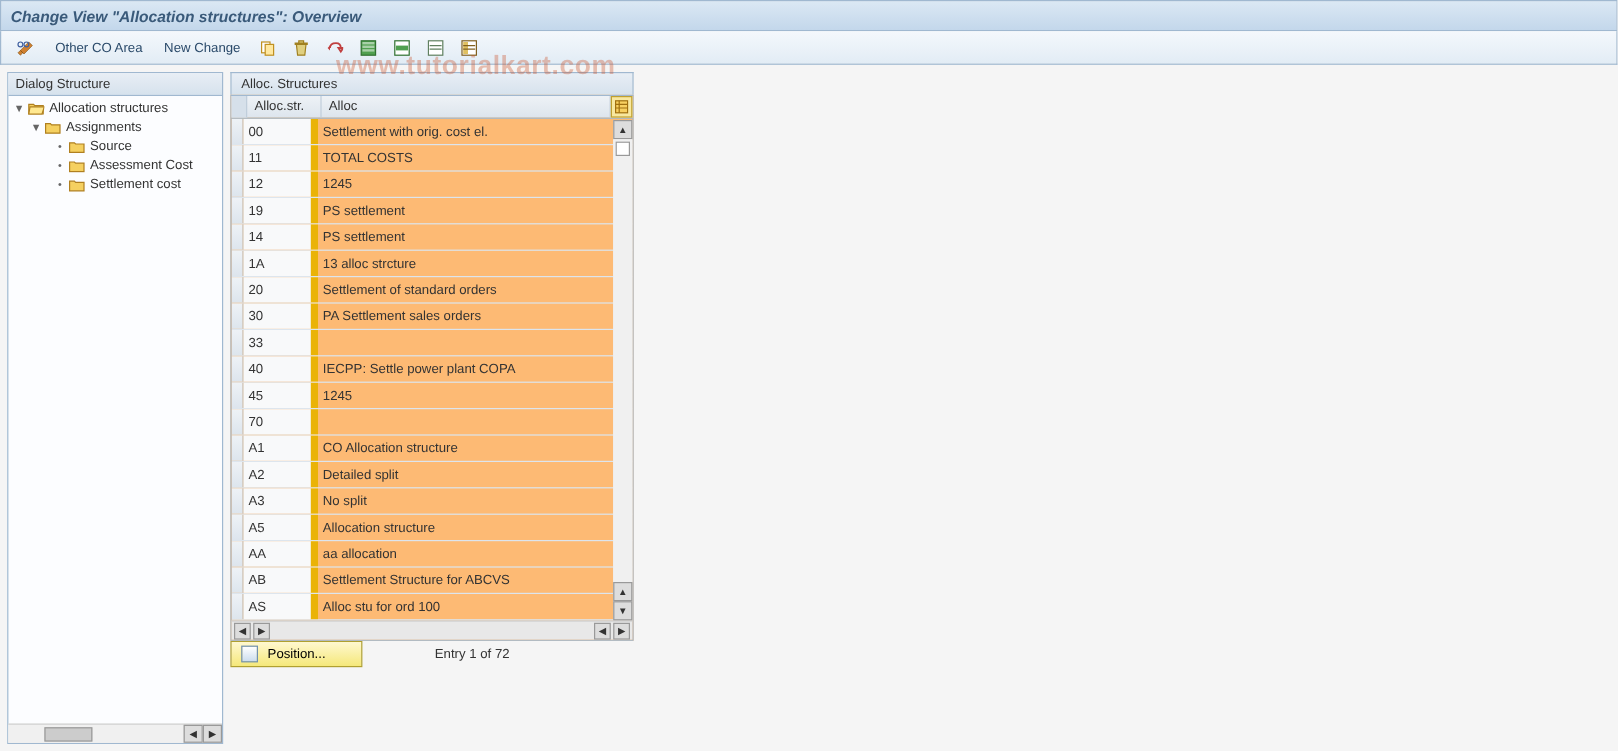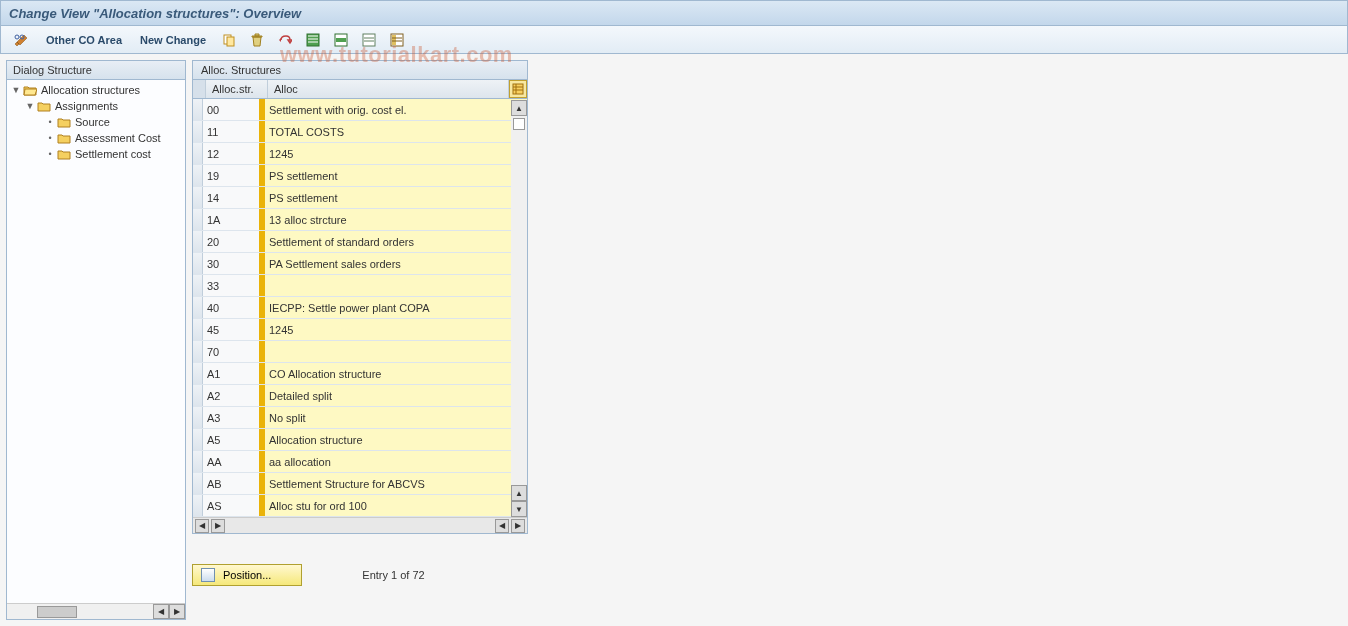--- a/index.html
+++ b/index.html
@@ -2,21 +2,21 @@
 <html><head>
   <meta charset="utf-8">
   <style>
     * { box-sizing: border-box; margin: 0; padding: 0; }
     body { font-family: Arial, sans-serif; font-size: 11px; background: #f5f5f5; color: #333; width: 1348px; height: 626px; overflow: hidden; position: relative; }
     
     .title-bar { background: linear-gradient(#dbe8f4, #c3d7eb); border: 1px solid #a0b8d0; height: 26px; display: flex; align-items: center; padding: 0 8px; }
     .title-bar h1 { font-size: 13px; font-style: italic; font-weight: bold; color: #3a5a7a; }
     
     .toolbar { background: linear-gradient(#f4f8fc, #e2ecf5); border: 1px solid #a0b8d0; border-top: none; height: 28px; display: flex; align-items: center; padding: 0 8px; gap: 4px; }
-    .toolbar-btn { display: inline-flex; align-items: center; justify-content: center; height: 20px; min-width: 20px; border: 1px solid transparent; background: transparent; cursor: pointer; padding: 0 4px; color: #2a4a6a; font-size: 11px; font-weight: bold; }
+    .toolbar-btn { display: inline-flex; align-items: center; justify-content: center; height: 20px; min-width: 20px; border: 1px solid transparent; background: transparent; cursor: pointer; padding: 0 4px; color: #2a4a6a; font-size: 11px; }
     .toolbar-text { padding: 0 6px; }
     
     .content-area { display: flex; padding: 6px; gap: 6px; height: calc(100% - 54px); }
     
     .left-panel { width: 180px; border: 1px solid #a0b8d0; background: #fcfdff; display: flex; flex-direction: column; position: relative; }
     .left-panel-header { background: linear-gradient(#e8eef5, #d6e2ed); border-bottom: 1px solid #a0b8d0; padding: 3px 6px; font-size: 11px; color: #333; }
     .tree { flex: 1; overflow: auto; padding: 2px 0; }
     .tree-item { display: flex; align-items: center; padding: 2px 4px; cursor: pointer; white-space: nowrap; }
     .tree-toggle { width: 10px; margin-right: 2px; color: #666; font-size: 9px; display: inline-block; text-align: center; }
     .tree-icon { width: 14px; height: 12px; margin-right: 4px; display: inline-flex; align-items: center; justify-content: center; }
@@ -27,21 +27,21 @@
     .tree-level-1 { padding-left: 18px; }
     .tree-level-2 { padding-left: 38px; }
     
     .left-scroll { height: 16px; background: #e8e8e8; border-top: 1px solid #ccc; display: flex; }
     .left-scroll-track { flex: 1; background: #f0f0f0; display: flex; align-items: center; }
     .left-scroll-thumb { width: 40px; height: 12px; background: #ccc; border: 1px solid #999; margin-left: 30px; }
     .left-scroll-arrow { width: 16px; background: #ddd; border: 1px solid #999; display: flex; align-items: center; justify-content: center; font-size: 8px; cursor: pointer; }
     
     .right-panel { flex: 0 0 336px; display: flex; flex-direction: column; }
     .right-panel-header { background: linear-gradient(#e8eef5, #d6e2ed); border: 1px solid #a0b8d0; border-bottom: none; padding: 3px 8px; font-size: 11px; }
-    .table-box { border: 1px solid #a0b8d0; background: #fef9c3; position: relative; }
+    .table-box { border: 1px solid #a0b8d0; background: #fdba74; position: relative; }
     .table-header { display: flex; background: linear-gradient(#eef2f6, #dde5ed); border-bottom: 1px solid #a0b8d0; }
     .th { padding: 3px 6px; border-right: 1px solid #c0cedb; font-size: 11px; color: #333; }
     .th-sel { width: 10px; background: #d6e0ea; }
     .th-code { width: 62px; }
     .th-text { flex: 1; }
     .th-cfg { width: 18px; background: #f8e8a0; border: 1px solid #c0a030; display: flex; align-items: center; justify-content: center; cursor: pointer; font-size: 9px; }
     
     .table-body { max-height: 420px; overflow: hidden; }
     .tr { display: flex; border-bottom: 1px solid #dde5ed; height: 22px; align-items: stretch; }
     .td-sel { width: 10px; background: linear-gradient(#eef2f6, #dde5ed); border-right: 1px solid #c0cedb; cursor: pointer; }
@@ -50,21 +50,21 @@
     
     .vscroll { position: absolute; right: 0; top: 20px; bottom: 16px; width: 16px; background: #e8e8e8; display: flex; flex-direction: column; }
     .vscroll-arrow { height: 16px; background: #ddd; border: 1px solid #999; display: flex; align-items: center; justify-content: center; font-size: 8px; cursor: pointer; }
     .vscroll-track { flex: 1; background: #f0f0f0; position: relative; }
     .vscroll-chk { width: 12px; height: 12px; border: 1px solid #999; background: #fff; margin: 2px auto; cursor: pointer; }
     
     .hscroll { height: 16px; background: #e8e8e8; border-top: 1px solid #ccc; display: flex; align-items: center; justify-content: space-between; padding: 0 2px; }
     .hscroll-pair { display: flex; gap: 2px; }
     .hscroll-arrow { width: 14px; height: 14px; background: #ddd; border: 1px solid #999; display: flex; align-items: center; justify-content: center; font-size: 8px; cursor: pointer; }
     
-    .footer-row { display: flex; align-items: center; gap: 60px; margin-top: 30px; }
+    .footer-row { display: flex; align-items: center; gap: 60px; }
     .position-btn { background: linear-gradient(#fff8d0, #f5e87a); border: 1px solid #b0a030; padding: 3px 30px 3px 8px; display: flex; align-items: center; gap: 8px; cursor: pointer; font-size: 11px; }
     .pos-icon { width: 14px; height: 14px; background: linear-gradient(#fff, #cde); border: 1px solid #7090b0; display: inline-block; }
     .entry-label { font-size: 11px; color: #333; }
     
     .watermark { position: absolute; top: 42px; left: 280px; font-size: 22px; font-weight: bold; color: rgba(200, 80, 40, 0.35); pointer-events: none; letter-spacing: 0.5px; font-family: Arial; }
     
     svg { display: block; }
   </style>
 </head>
 <body>

